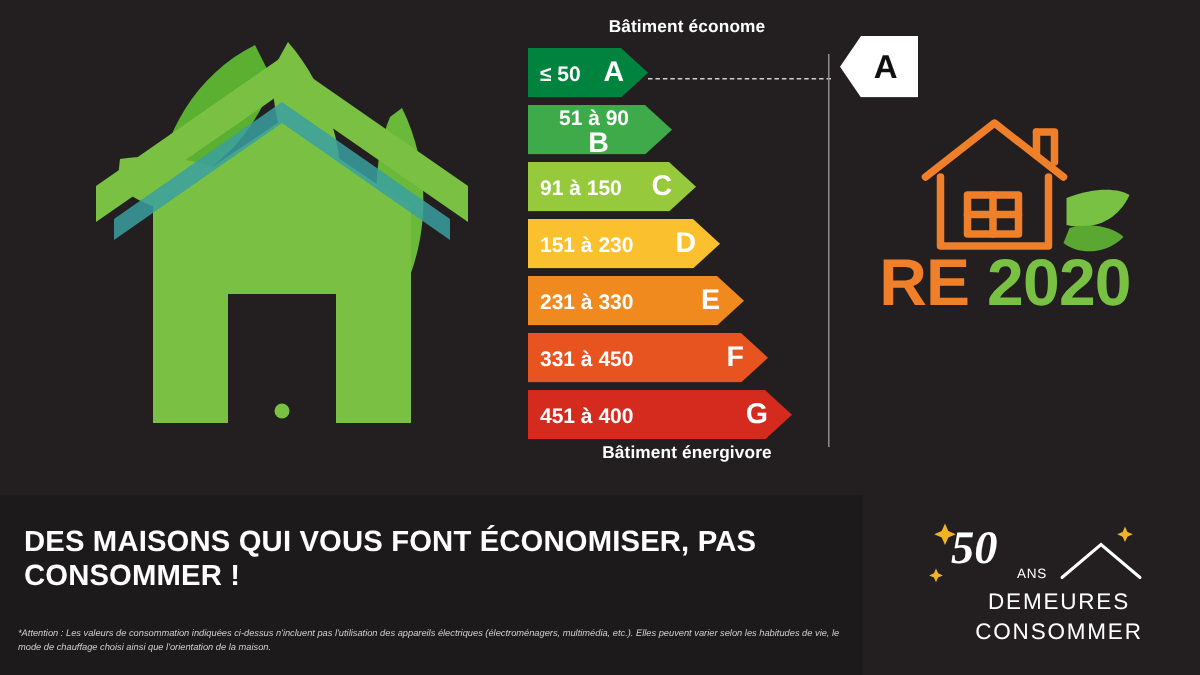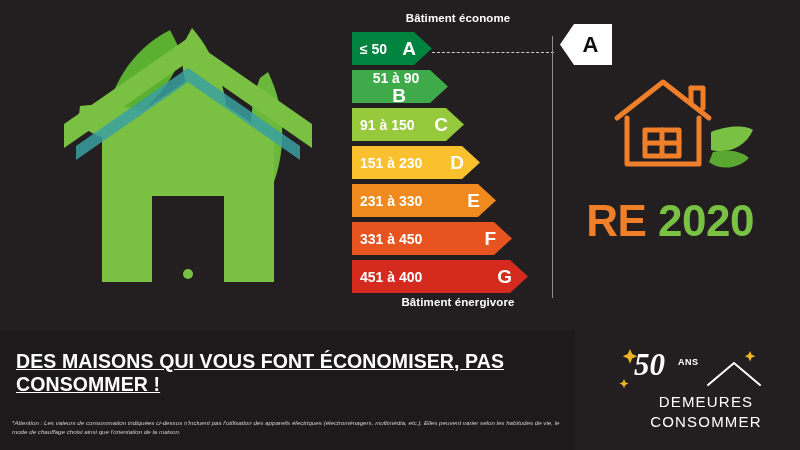--- a/index.html
+++ b/index.html
@@ -151,41 +151,40 @@
   .re-block {
     position: absolute;
     left: 545px;
     top: 60px;
     width: 250px;
     height: 180px;
   }
   .re-text {
     position: absolute;
     left: 0;
-    top: 136px;
+    top: 104px;
     width: 250px;
     text-align: center;
     font-size: 44px;
     font-weight: bold;
     letter-spacing: -.5px;
   }
   .re-re { color: #f07f2a; }
   .re-2020 { color: #79c143; }
 
   
   .slogan {
     position: absolute;
     left: 16px;
     top: 350px;
     width: 560px;
     color: #ffffff;
     font-size: 19.5px;
     font-weight: bold;
     letter-spacing: .1px;
-    text-decoration: underline;
   }
 
   
   .footnote {
     position: absolute;
     left: 12px;
     top: 418px;
     width: 560px;
     color: #cfcfcf;
     font-size: 6.2px;
@@ -218,25 +217,24 @@
     top: 2px;
     font-size: 31px;
     font-weight: bold;
     font-style: italic;
     color: #ffffff;
     font-family: "Liberation Serif", serif;
   }
   .logo-ans {
     position: absolute;
     left: 78px;
-    top: 12px;
+    top: 32px;
     font-size: 9px;
     color: #ffffff;
     letter-spacing: .5px;
-    font-weight: bold;
   }
 </style>
 </head>
 <body>
 
 <div id="page">
 
   <div class="bg-main"></div>
   <div class="bg-lower"></div>
   <div class="bg-lower-right"></div>

